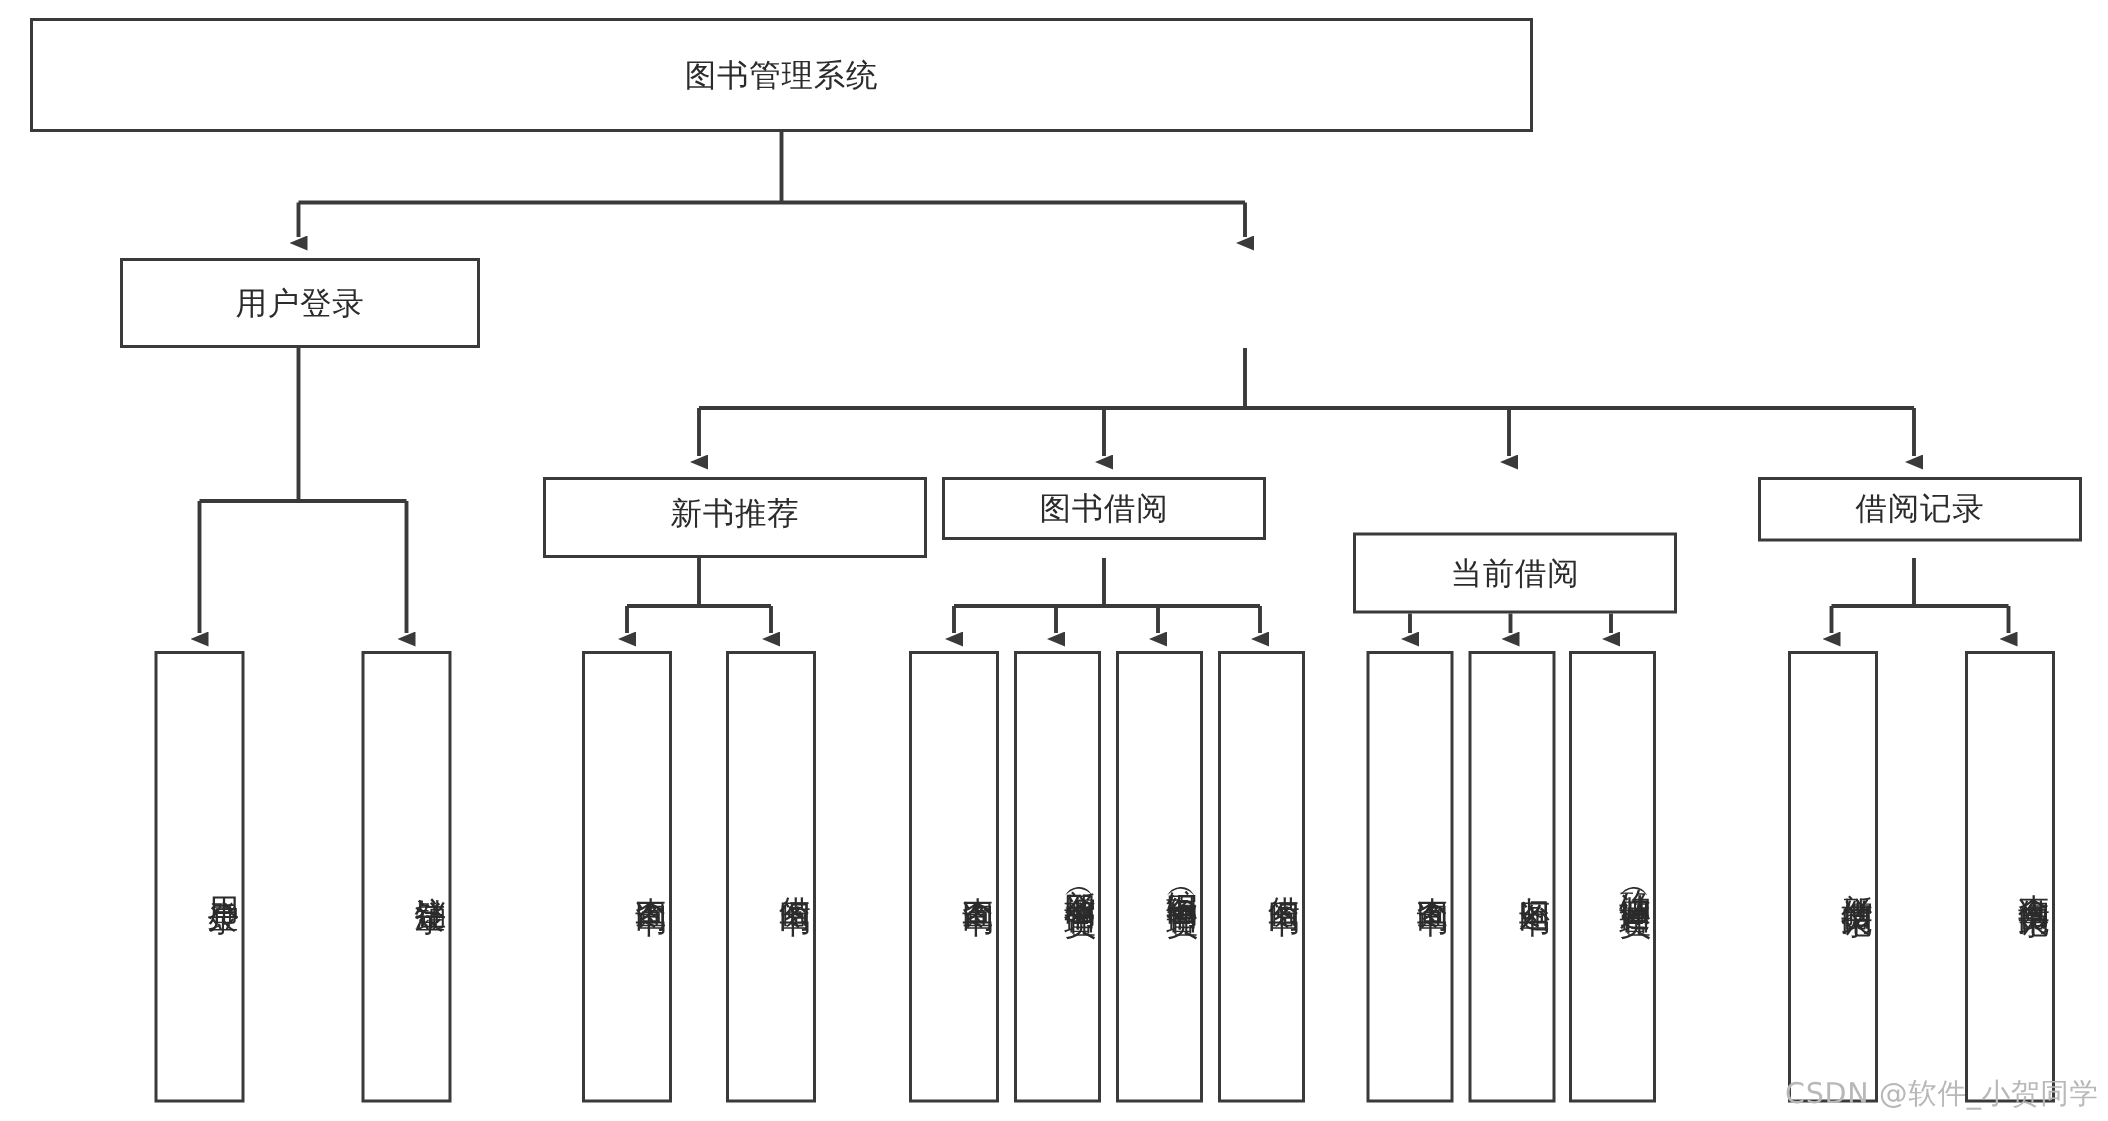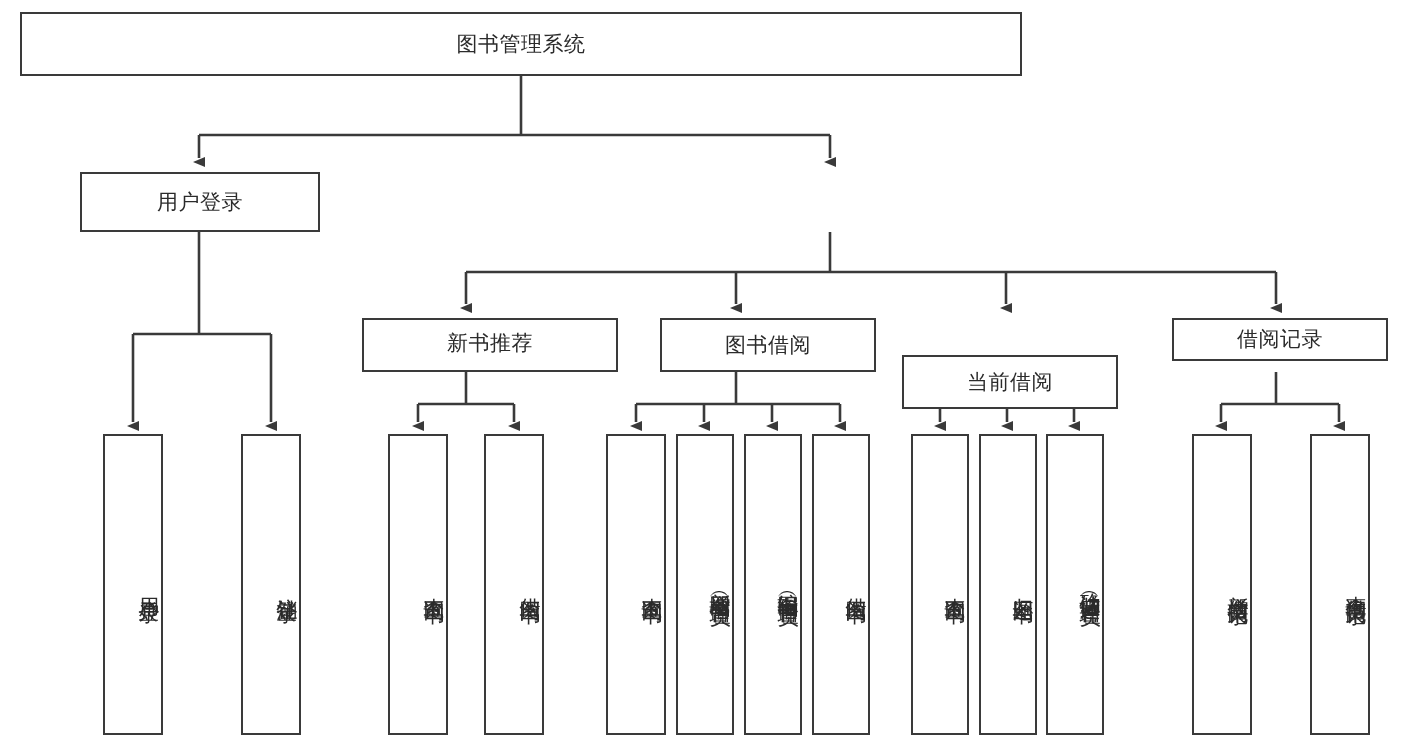--- a/index.html
+++ b/index.html
@@ -116,34 +116,34 @@
       <path d="M1007,404 L1007,422" marker-end="url(#arrow)"></path>
       <path d="M1074,404 L1074,422" marker-end="url(#arrow)"></path>
 
       <path d="M1276,372 L1276,404"></path>
       <path d="M1221,404 L1339,404"></path>
       <path d="M1221,404 L1221,422" marker-end="url(#arrow)"></path>
       <path d="M1339,404 L1339,422" marker-end="url(#arrow)"></path>
     </g>
   </svg>
 
-  <div class="node horizontal node-root" style="left:20px; top:12px; width:1002px; height:64px;">
+  <div class="node horizontal node-root" style="left:20px; top:12px; width:1002px; height:76px;">
     <span>图书管理系统</span>
   </div>
 
   <div class="node horizontal" style="left:80px; top:172px; width:240px; height:60px;">
     <span>用户登录</span>
   </div>
 
 
   <div class="node horizontal" style="left:362px; top:318px; width:256px; height:54px;font-family:Liberation Mono, monospace;">
     <span>新书推荐</span>
   </div>
 
-  <div class="node horizontal" style="left:660px; top:318px; width:216px; height:54px;justify-content:center;">
+  <div class="node horizontal" style="left:628px; top:318px; width:216px; height:42px;justify-content:center;">
     <span>图书借阅</span>
   </div>
 
   <div class="node horizontal" style="left:902px; top:318px; width:216px; height:54px;margin-top:37px;">
     <span>当前借阅</span>
   </div>
 
   <div class="node horizontal" style="left:1172px; top:318px; width:216px; height:43px;">
     <span>借阅记录</span>
   </div>
@@ -185,14 +185,15 @@
     <span class="vtext">确认归还（管理员）</span>
   </div>
 
   <div class="node vertical" style="left:1192px; top:434px; width:60px; height:301px;">
     <span class="vtext">新增借阅记录</span>
   </div>
   <div class="node vertical" style="left:1310px; top:434px; width:60px; height:301px;">
     <span class="vtext">查询借阅记录</span>
   </div>
 
+  <div class="watermark" style="left:1190px; top:716px;">CSDN @软件_小贺同学</div>
 
 </div>
 
 </body></html>

